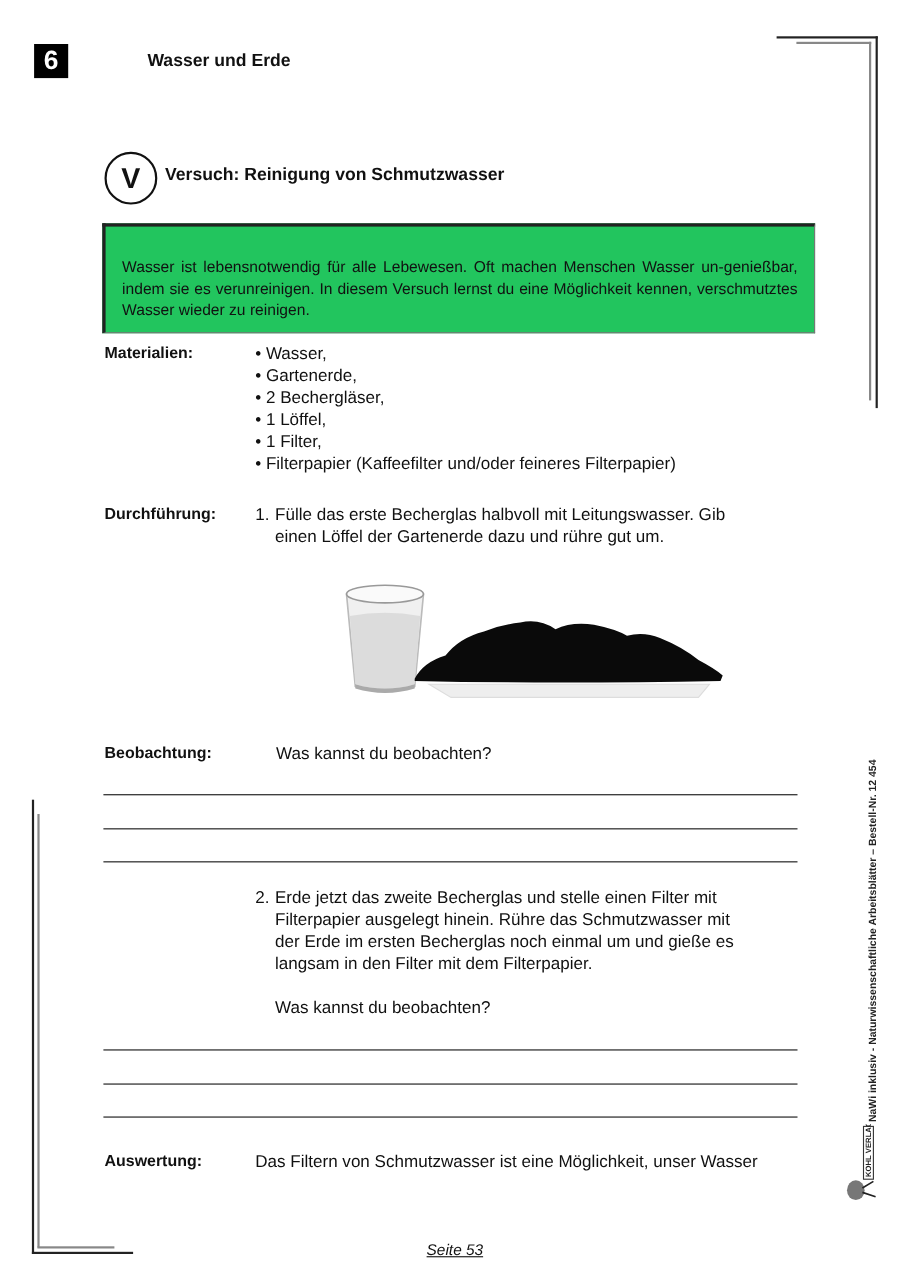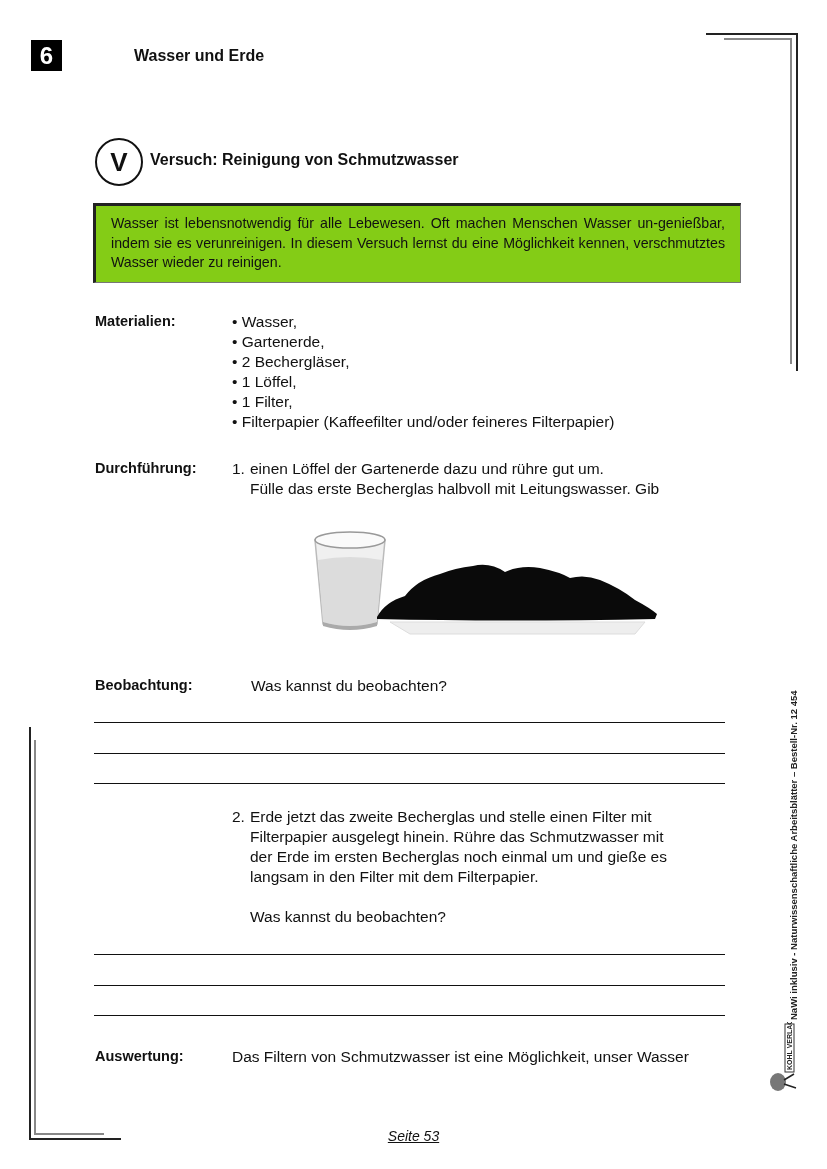--- a/index.html
+++ b/index.html
@@ -23,23 +23,23 @@
   .chapter-badge { left: 31px; top: 40px; width: 31px; height: 31px; background: #000; color: #fff;
                    font-weight: bold; font-size: 24px; line-height: 31px; text-align: center; }
   .page-title { left: 94px; top: 40px; font-size: 16px; font-weight: bold; line-height: 31px; margin-left: 40px; }
 
   
   .v-circle { left: 95px; top: 138px; width: 44px; height: 44px; border: 2px solid #111; border-radius: 50%;
               font-size: 26px; font-weight: bold; line-height: 44px; text-align: center; }
   .exp-title { left: 150px; top: 151px; font-size: 16px; font-weight: bold; }
 
   
-  .intro-box { left: 93px; top: 203px; width: 614px; height: 68px; background: #84cc16;
+  .intro-box { left: 93px; top: 203px; width: 614px; height: 68px; background: #22c55e;
                border: 1px solid #777; border-top: 3px solid #222; border-left: 3px solid #222;
-               padding: 8px 15px 0 15px; box-sizing: content-box; }
+               padding: 28px 15px 0 15px; box-sizing: content-box; }
   .intro-text { font-size: 14.2px; line-height: 19.5px; text-align: justify; margin: 0; }
 
   
   .label { left: 95px; font-size: 14.5px; font-weight: bold; }
   .content { left: 232px; font-size: 15.5px; line-height: 20px; }
   .materials { top: 312px; }
   .materials div { height: 20px; }
   .step { left: 232px; font-size: 15.5px; line-height: 20px; width: 490px; }
   .step .num { position: absolute; left: 0; top: 0; }
   .step .body { margin-left: 18px; }
@@ -84,22 +84,22 @@
   <div>• 2 Bechergläser,</div>
   <div>• 1 Löffel,</div>
   <div>• 1 Filter,</div>
   <div>• Filterpapier (Kaffeefilter und/oder feineres Filterpapier)</div>
 </div>
 
 <div class="abs label" style="top:460px;">Durchführung:</div>
 <div class="abs step" style="top:459px;">
   <span class="num">1.</span>
   <div class="body">
+    <div>Fülle das erste Becherglas halbvoll mit Leitungswasser. Gib</div>
     <div>einen Löffel der Gartenerde dazu und rühre gut um.</div>
-    <div>Fülle das erste Becherglas halbvoll mit Leitungswasser. Gib</div>
   </div>
 </div>
 
 <svg class="abs" style="left:305px; top:522px;" width="360" height="118">
   <g>
     <path d="M10 18 Q45 6 80 18 L72 102 Q45 110 18 102 Z" fill="#f0f0f0" stroke="#bbb" stroke-width="1.5"></path>
     <ellipse cx="45" cy="18" rx="35" ry="8" fill="#fafafa" stroke="#999" stroke-width="1.5"></ellipse>
     <path d="M13 38 Q45 32 77 38 L72 100 Q45 108 18 100 Z" fill="#dcdcdc"></path>
     <path d="M18 100 Q45 108 72 100 L72 104 Q45 112 18 104 Z" fill="#aaa"></path>
   </g>

